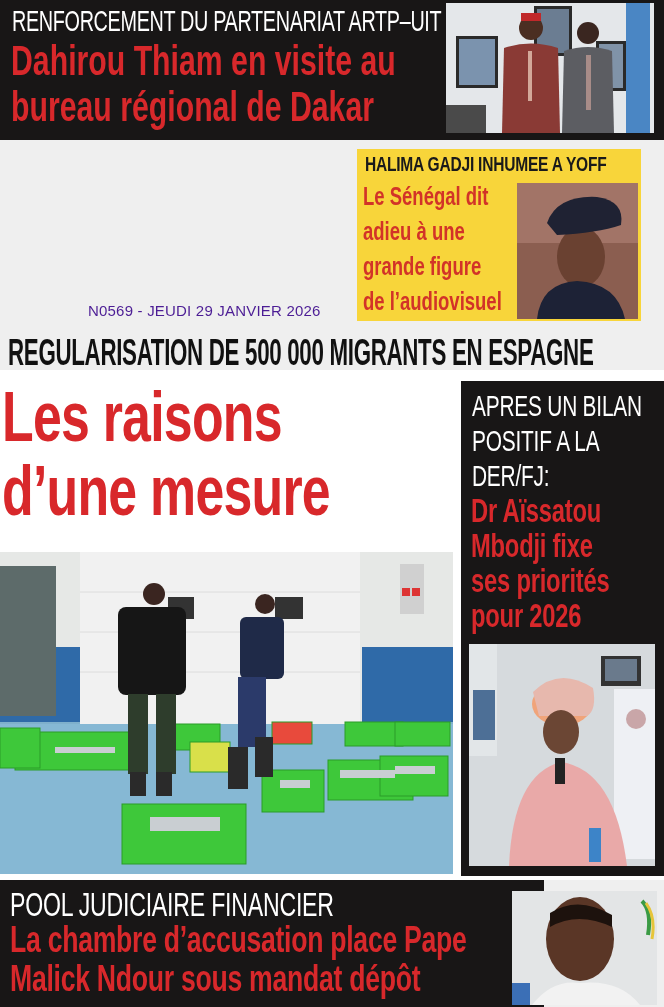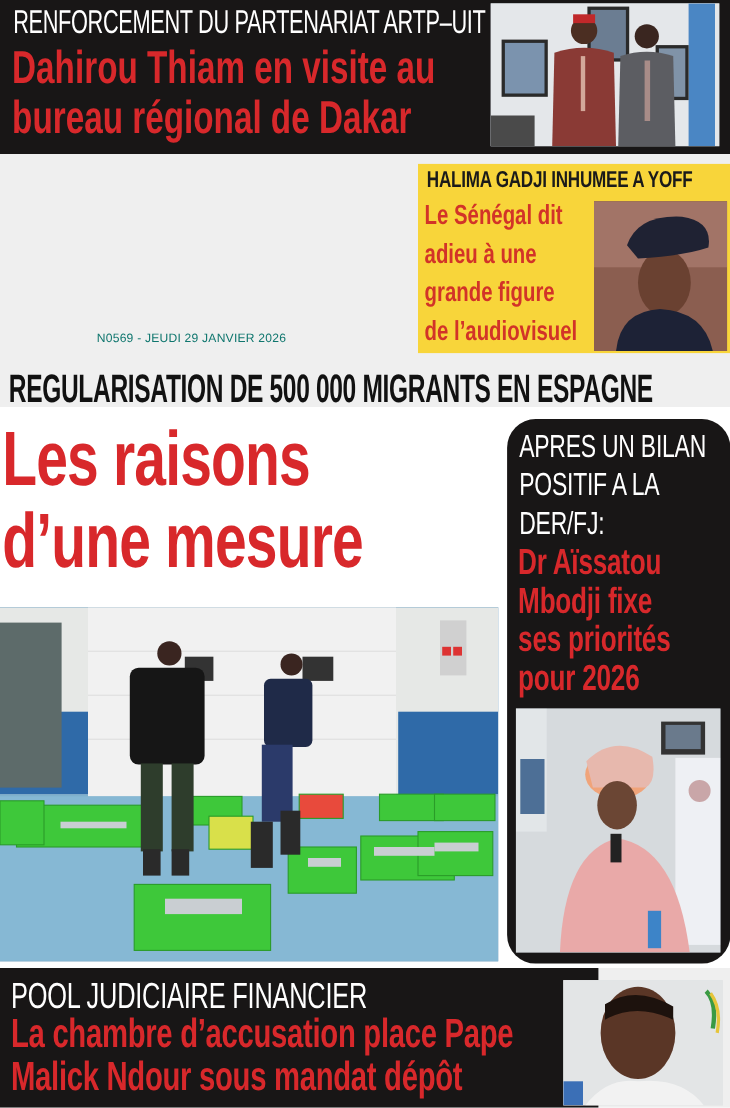--- a/index.html
+++ b/index.html
@@ -10,36 +10,36 @@
 
   
   #top-band { left:0; top:0; width:664px; height:140px; background:#181616; }
   #top-kicker { left:12px; top:4px; color:#fff; font-size:30px; font-weight:400; transform:scaleX(0.66); letter-spacing:-0.5px; }
   #top-headline { left:11px; top:38px; font-size:42px; font-weight:700; line-height:46px; transform:scaleX(0.72); }
   #top-photo { left:446px; top:3px; width:208px; height:130px; overflow:hidden; background:#d8dde3; }
 
   
   #masthead { left:0; top:140px; width:372px; height:180px; background:#efefef; }
   #logo { left:20px; top:6px; width:350px; height:140px; }
-  #issue-line { left:88px; top:162px; font-size:11px; color:#0f766e; letter-spacing:0.2px; }
-
-  
-  #yellow-box { left:380px; top:149px; width:284px; height:172px; background:#f8d53a; }
+  #issue-line { left:88px; top:162px; font-size:15px; color:#4c1d95; letter-spacing:0.2px; }
+
+  
+  #yellow-box { left:357px; top:149px; width:284px; height:172px; background:#f8d53a; }
   #yellow-kicker { left:8px; top:3px; font-size:21px; font-weight:700; color:#1a1a1a; transform:scaleX(0.74); letter-spacing:-0.3px; }
   #yellow-headline { left:6px; top:30px; font-size:25px; font-weight:700; line-height:35px; color:#d23328; transform:scaleX(0.74); }
   #yellow-photo { left:160px; top:34px; width:121px; height:136px; overflow:hidden; background:#8a5a4c; }
 
   
   #main-kicker { left:8px; top:332px; font-size:36px; font-weight:700; color:#111; transform:scaleX(0.62); letter-spacing:-0.5px; }
   #main-area-bg { left:0; top:370px; width:664px; height:510px; background:#fff; }
   #main-headline { left:2px; top:380px; font-size:70px; font-weight:700; line-height:74px; color:#d8282b; transform:scaleX(0.74); letter-spacing:-1px; }
   #main-photo { left:0; top:552px; width:453px; height:322px; overflow:hidden; background:#7aa6c2; }
 
   
-  #sidebar { left:461px; top:381px; width:203px; height:495px; background:#181616;border-radius:26px; }
+  #sidebar { left:461px; top:381px; width:203px; height:495px; background:#181616; }
   #sidebar-kicker { left:11px; top:8px; font-size:29px; color:#fff; line-height:35px; transform:scaleX(0.72); letter-spacing:-0.3px; }
   #sidebar-headline { left:10px; top:112px; font-size:33px; font-weight:700; line-height:35px; color:#d8282b; transform:scaleX(0.72); letter-spacing:-0.3px; }
   #sidebar-photo { left:8px; top:263px; width:186px; height:222px; overflow:hidden; background:#cdd3d9; }
 
   
   #bottom-band { left:0; top:880px; width:544px; height:127px; background:#181616; }
   #bottom-kicker { left:10px; top:6px; font-size:33px; color:#fff; transform:scaleX(0.7); letter-spacing:-0.3px; }
   #bottom-headline { left:10px; top:40px; font-size:37px; font-weight:700; line-height:39px; color:#d8282b; transform:scaleX(0.72); letter-spacing:-0.4px; }
   #bottom-photo { left:512px; top:11px; width:145px; height:114px; overflow:hidden; background:#dfe1e2; }
 

